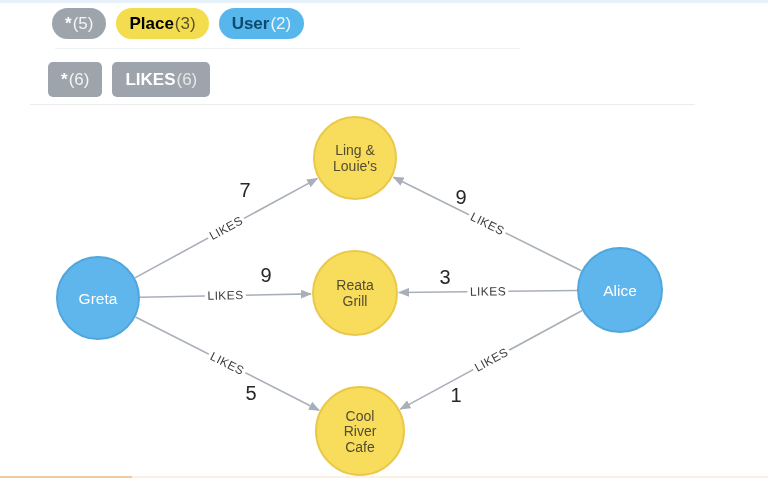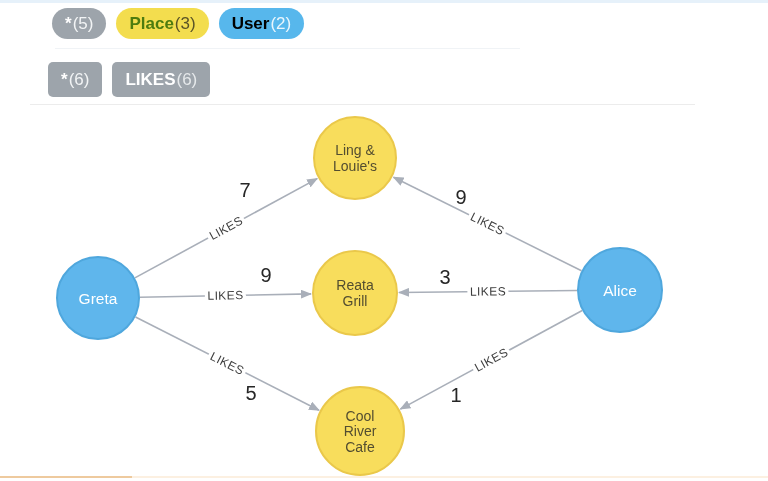--- a/index.html
+++ b/index.html
@@ -59,25 +59,25 @@
 <div id="stage">
 
   <div class="top-strip" style="background: rgb(230, 241, 250);"></div>
 
   <div id="node-pill-row" class="pill-row">
       <div class="pill round" style="background: rgb(157, 164, 171);">
         <span class="lbl" style="color: rgb(255, 255, 255);">*</span>
         <span class="cnt" style="color: rgb(242, 244, 245);">(5)</span>
       </div>
       <div class="pill round" style="background: rgb(243, 221, 78);">
-        <span class="lbl" style="color: #4d7c0f;">Place</span>
+        <span class="lbl" style="color: #000000;">Place</span>
         <span class="cnt" style="color: rgb(90, 84, 39);">(3)</span>
       </div>
       <div class="pill round" style="background: rgb(87, 183, 236);">
-        <span class="lbl" style="color: #000000;">User</span>
+        <span class="lbl" style="color: #0c4a6e;">User</span>
         <span class="cnt" style="color: rgb(234, 246, 253);">(2)</span>
       </div>
     </div>
 
   <div class="divider faint"></div>
 
   <div id="rel-pill-row" class="pill-row">
       <div class="pill rect" style="background: rgb(157, 164, 171);">
         <span class="lbl" style="color: rgb(255, 255, 255);">*</span>
         <span class="cnt" style="color: rgb(242, 244, 245);">(6)</span>

